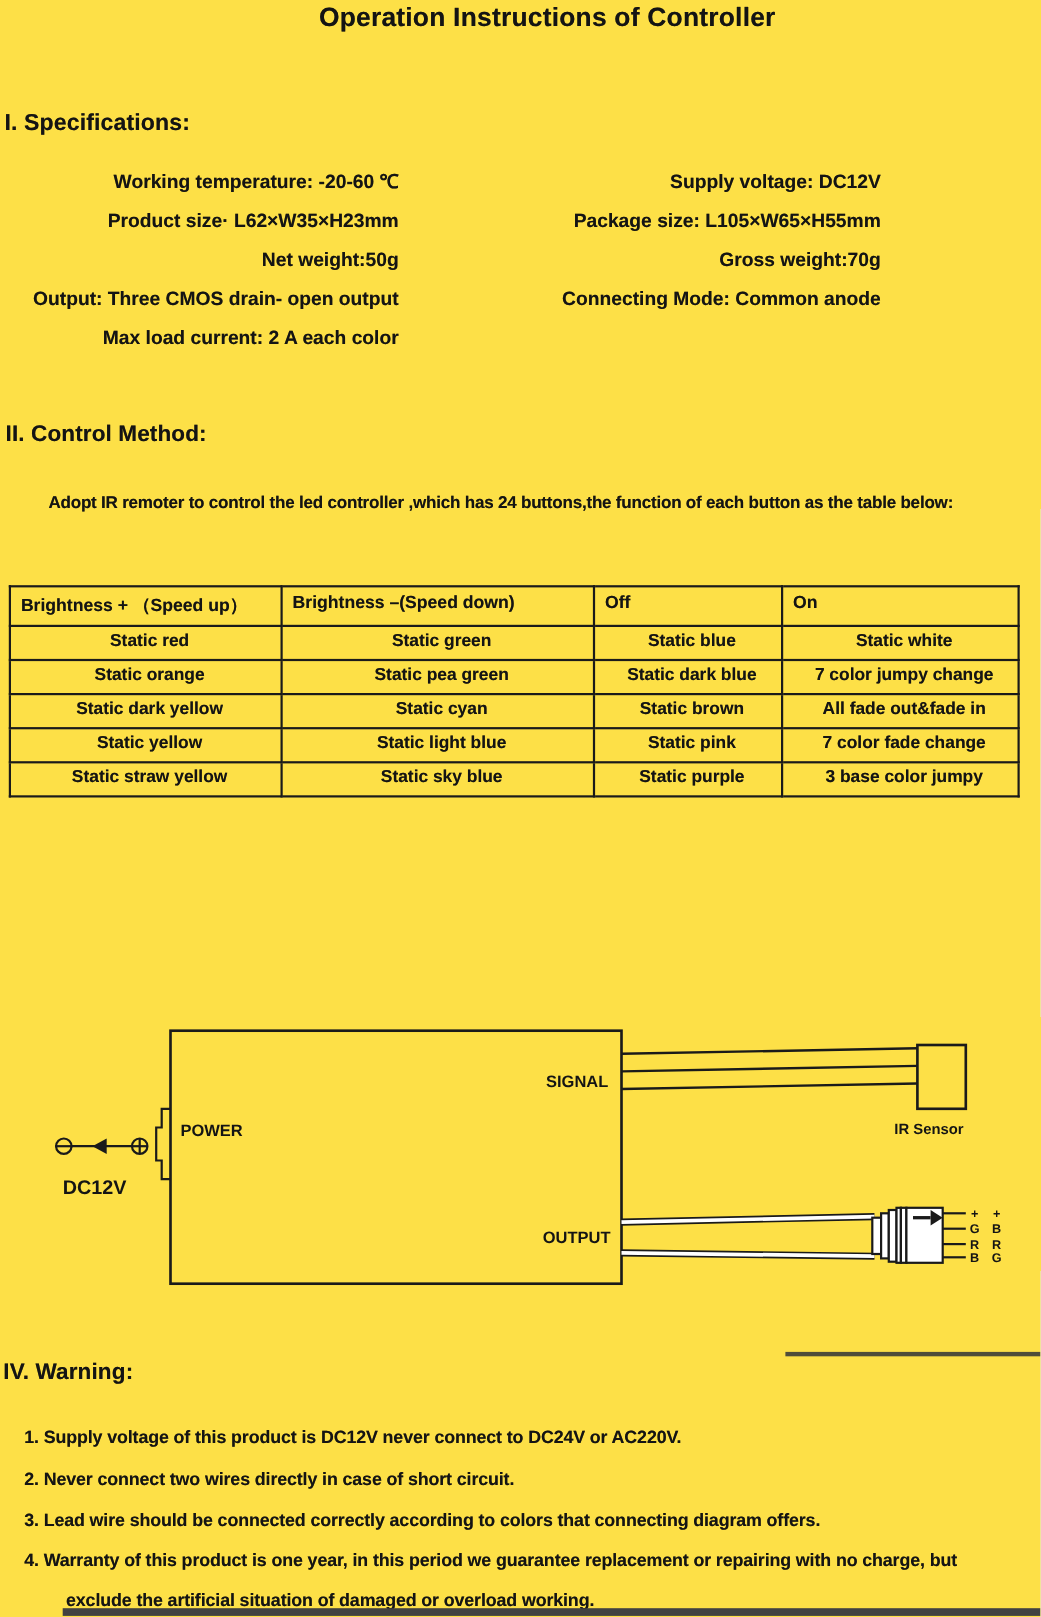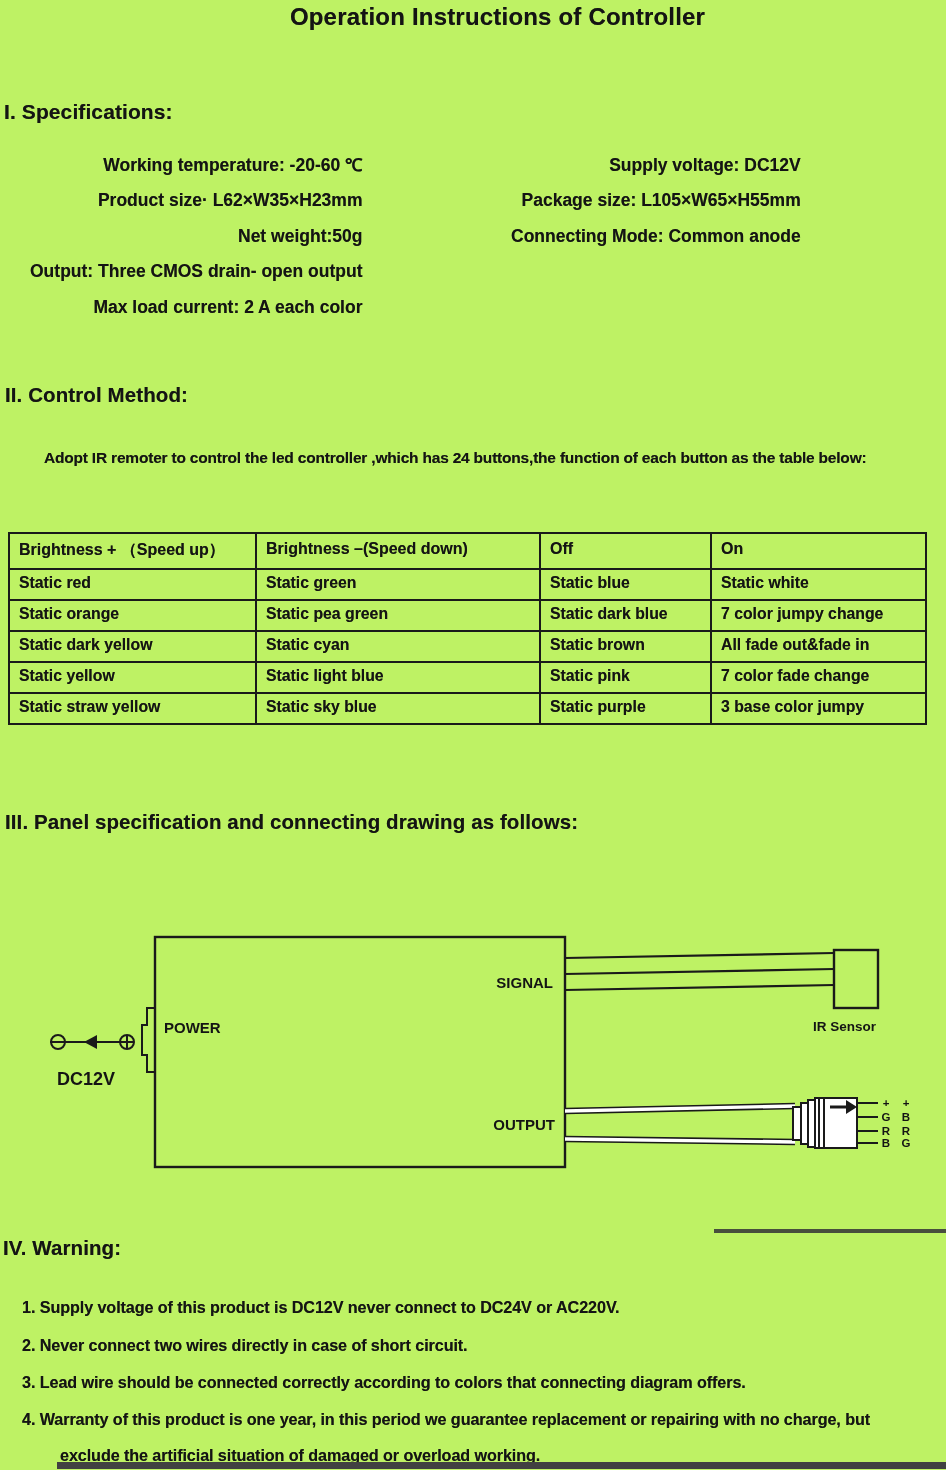--- a/index.html
+++ b/index.html
@@ -1,18 +1,18 @@
 <!DOCTYPE html>
 <html><head>
 <meta charset="utf-8">
 <style>
   html,body{margin:0;padding:0;background:#e8e8e8;}
   #doc{
     position:relative; width:946px; height:1470px; margin:0 auto;
-    background:#bef264; overflow:hidden;
+    background:#fde047; overflow:hidden;
     font-family:"Liberation Sans", sans-serif; color:#141414;
   }
   .abs{position:absolute;}
   #title{
     left:49px; right:0; top:3px; text-align:center;
     font-size:24px; font-weight:bold; letter-spacing:.2px;
     text-shadow:0 0 .6px rgba(0,0,0,.55);
   }
   .sec-heading{
     font-size:20.5px; font-weight:bold; letter-spacing:.1px;
@@ -37,21 +37,21 @@
     position:absolute; left:8px; top:532px; width:917px;
     border-collapse:collapse; table-layout:fixed;
     font-size:15.8px; font-weight:bold; color:#141414;
   }
   #control-table th, #control-table td{
     border:2px solid #1a1a1a; text-align:left; vertical-align:top;
     padding:6px 2px 0 9px; overflow:hidden; white-space:nowrap;
     text-shadow:0 0 .5px rgba(0,0,0,.5);
   }
   #control-table th{height:36px; box-sizing:border-box; font-size:16px;margin-top:41px;}
-  #control-table td{height:31px; box-sizing:border-box; padding-top:4px;}
+  #control-table td{height:31px; box-sizing:border-box; padding-top:4px;text-align:center;}
   #panel-diagram{left:0; top:910px;}
   #panel-diagram text{font-family:"Liberation Sans", sans-serif; font-weight:bold; fill:#141414;}
   .ln{stroke:#1a1a1a; fill:none;}
   .wire-outer{stroke:#1a1a1a; stroke-width:6.5; fill:none;}
   .wire-inner{stroke:#ffffff; stroke-width:3.4; fill:none;}
   .conn{fill:#ffffff; stroke:#1a1a1a; stroke-width:2;}
   #panel-note{
     left:623px; top:1192px; font-size:19.5px; color:#c03349; letter-spacing:.2px;
   }
   .warn-item{
@@ -79,20 +79,21 @@
     <div>Working temperature: -20-60 ℃</div>
     <div>Product size· L62×W35×H23mm</div>
     <div>Net weight:50g</div>
     <div>Output: Three CMOS drain- open output</div>
     <div>Max load current: 2 A each color</div>
   </div>
 
   <div id="spec-col-right" class="abs spec-col">
     <div>Supply voltage: DC12V</div>
     <div>Package size: L105×W65×H55mm</div>
+    <div>Gross weight:70g</div>
     <div class="spec-indent">Connecting Mode: Common anode</div>
   </div>
 
   <div id="control-heading" class="abs sec-heading">II. Control Method:</div>
 
   <div id="control-intro" class="abs">Adopt IR remoter to control the led controller ,which has 24 buttons,the function of each button as the table below:</div>
 
   <table id="control-table">
     <colgroup>
       <col style="width:247px">
@@ -135,21 +136,20 @@
       </tr>
       <tr>
         <td>Static straw yellow</td>
         <td>Static sky blue</td>
         <td>Static purple</td>
         <td>3 base color jumpy</td>
       </tr>
     </tbody>
   </table>
 
-  <div id="panel-heading" class="abs sec-heading">III. Panel specification and connecting drawing as follows:</div>
 
   <svg id="panel-diagram" class="abs" width="946" height="290" viewBox="0 0 946 290">
 
     <rect x="155" y="27" width="410" height="230" class="ln" stroke-width="2.4"></rect>
 
     <path d="M155 98 L147 98 L147 115 L142 115 L142 145 L147 145 L147 162 L155 162" class="ln" stroke-width="2"></path>
 
     <g>
       <line x1="65" y1="132" x2="121" y2="132" class="ln" stroke-width="2"></line>
       <circle cx="58" cy="132" r="7" class="ln" stroke-width="2"></circle>

